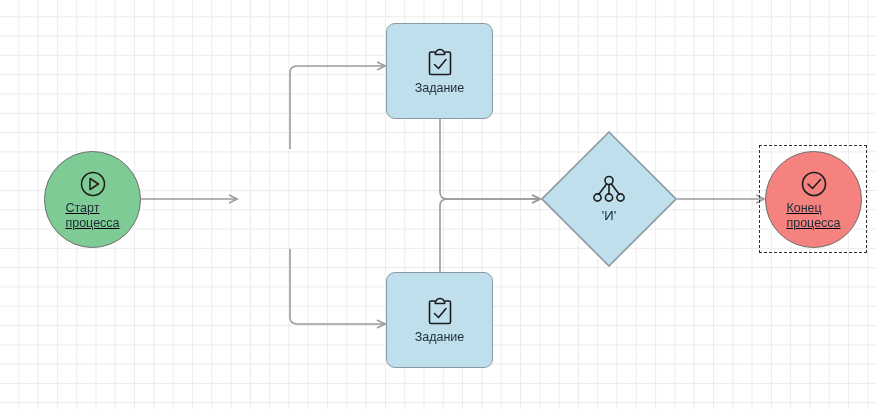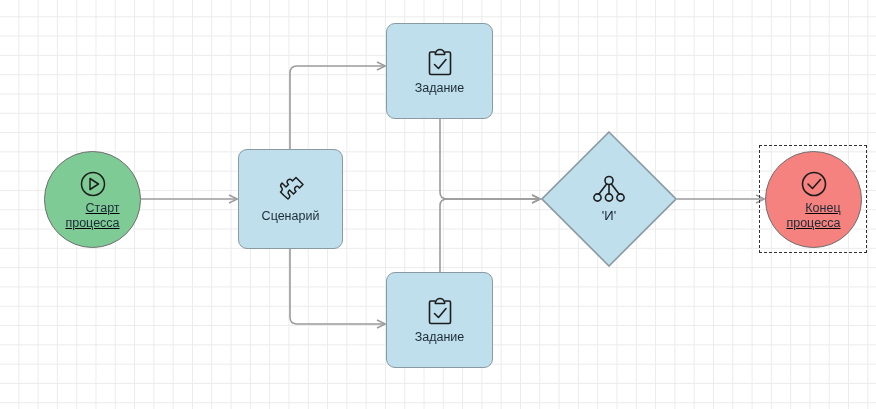--- a/index.html
+++ b/index.html
@@ -107,21 +107,21 @@
     display: flex;
     flex-direction: column;
     align-items: center;
     justify-content: center;
     width: 100%;
     height: 100%;
   }
   .node-label {
     font-size: 12.5px;
     color: #1c2b36;
-    text-align: right;
+    text-align: left;
     line-height: 15px;
     margin-top: 2px;
     white-space: pre-line;
   }
   .gateway-label {
     font-size: 13px;
     color: #16213a;
     text-align: center;
     margin-top: 3px;
     font-weight: normal;
@@ -157,33 +157,20 @@
     <span class="node-icon">
       <svg width="30" height="30" viewBox="0 0 30 30">
         <circle cx="15" cy="15" r="11.5" fill="none" stroke="#1d1d1d" stroke-width="1.5"></circle>
         <path d="M 12 9.5 L 20.5 15 L 12 20.5 Z" fill="none" stroke="#1d1d1d" stroke-width="1.5" stroke-linejoin="round"></path>
       </svg>
     </span>
     <span class="node-label">Старт
 процесса</span>
   </div>
 
-  <div class="node task-node script-node">
-    <span class="node-icon">
-      <svg width="32" height="32" viewBox="0 0 32 32">
-        <g fill="none" stroke="#1d1d1d" stroke-width="1.5" stroke-linejoin="round">
-          <path d="M 9 20.5 L 5.5 17 Q 8.5 14.5 6.5 12.5 Q 4.5 10.5 7 8 L 11 12
-                   L 13.5 9.5 Q 11 7 13 5 Q 15.5 3 17.5 6 L 21 2.5 L 28 9.5
-                   L 24.5 13 Q 22.5 10 20.5 12 Q 18.5 14 21 16.5 L 18.5 19
-                   L 14.5 15 Q 12 17.5 14 19.5 Q 16 21.5 13 24 Z"></path>
-        </g>
-      </svg>
-    </span>
-    <span class="node-label">Сценарий</span>
-  </div>
 
   <div class="node task-node task-top">
     <span class="node-icon">
       <svg width="28" height="32" viewBox="0 0 28 32">
         <g fill="none" stroke="#1d1d1d" stroke-width="1.6" stroke-linejoin="round">
           <path d="M 9 5 L 5 5 Q 3.5 5 3.5 6.5 L 3.5 26 Q 3.5 27.5 5 27.5
                    L 23 27.5 Q 24.5 27.5 24.5 26 L 24.5 6.5 Q 24.5 5 23 5 L 19 5"></path>
           <path d="M 10 7.5 L 18 7.5 Q 19 7.5 18.7 6.5 Q 17.5 2.5 14 2.5
                    Q 10.5 2.5 9.3 6.5 Q 9 7.5 10 7.5 Z"></path>
           <path d="M 8.5 17.5 L 12.5 21.5 L 20 12.5" stroke-linecap="round"></path>

